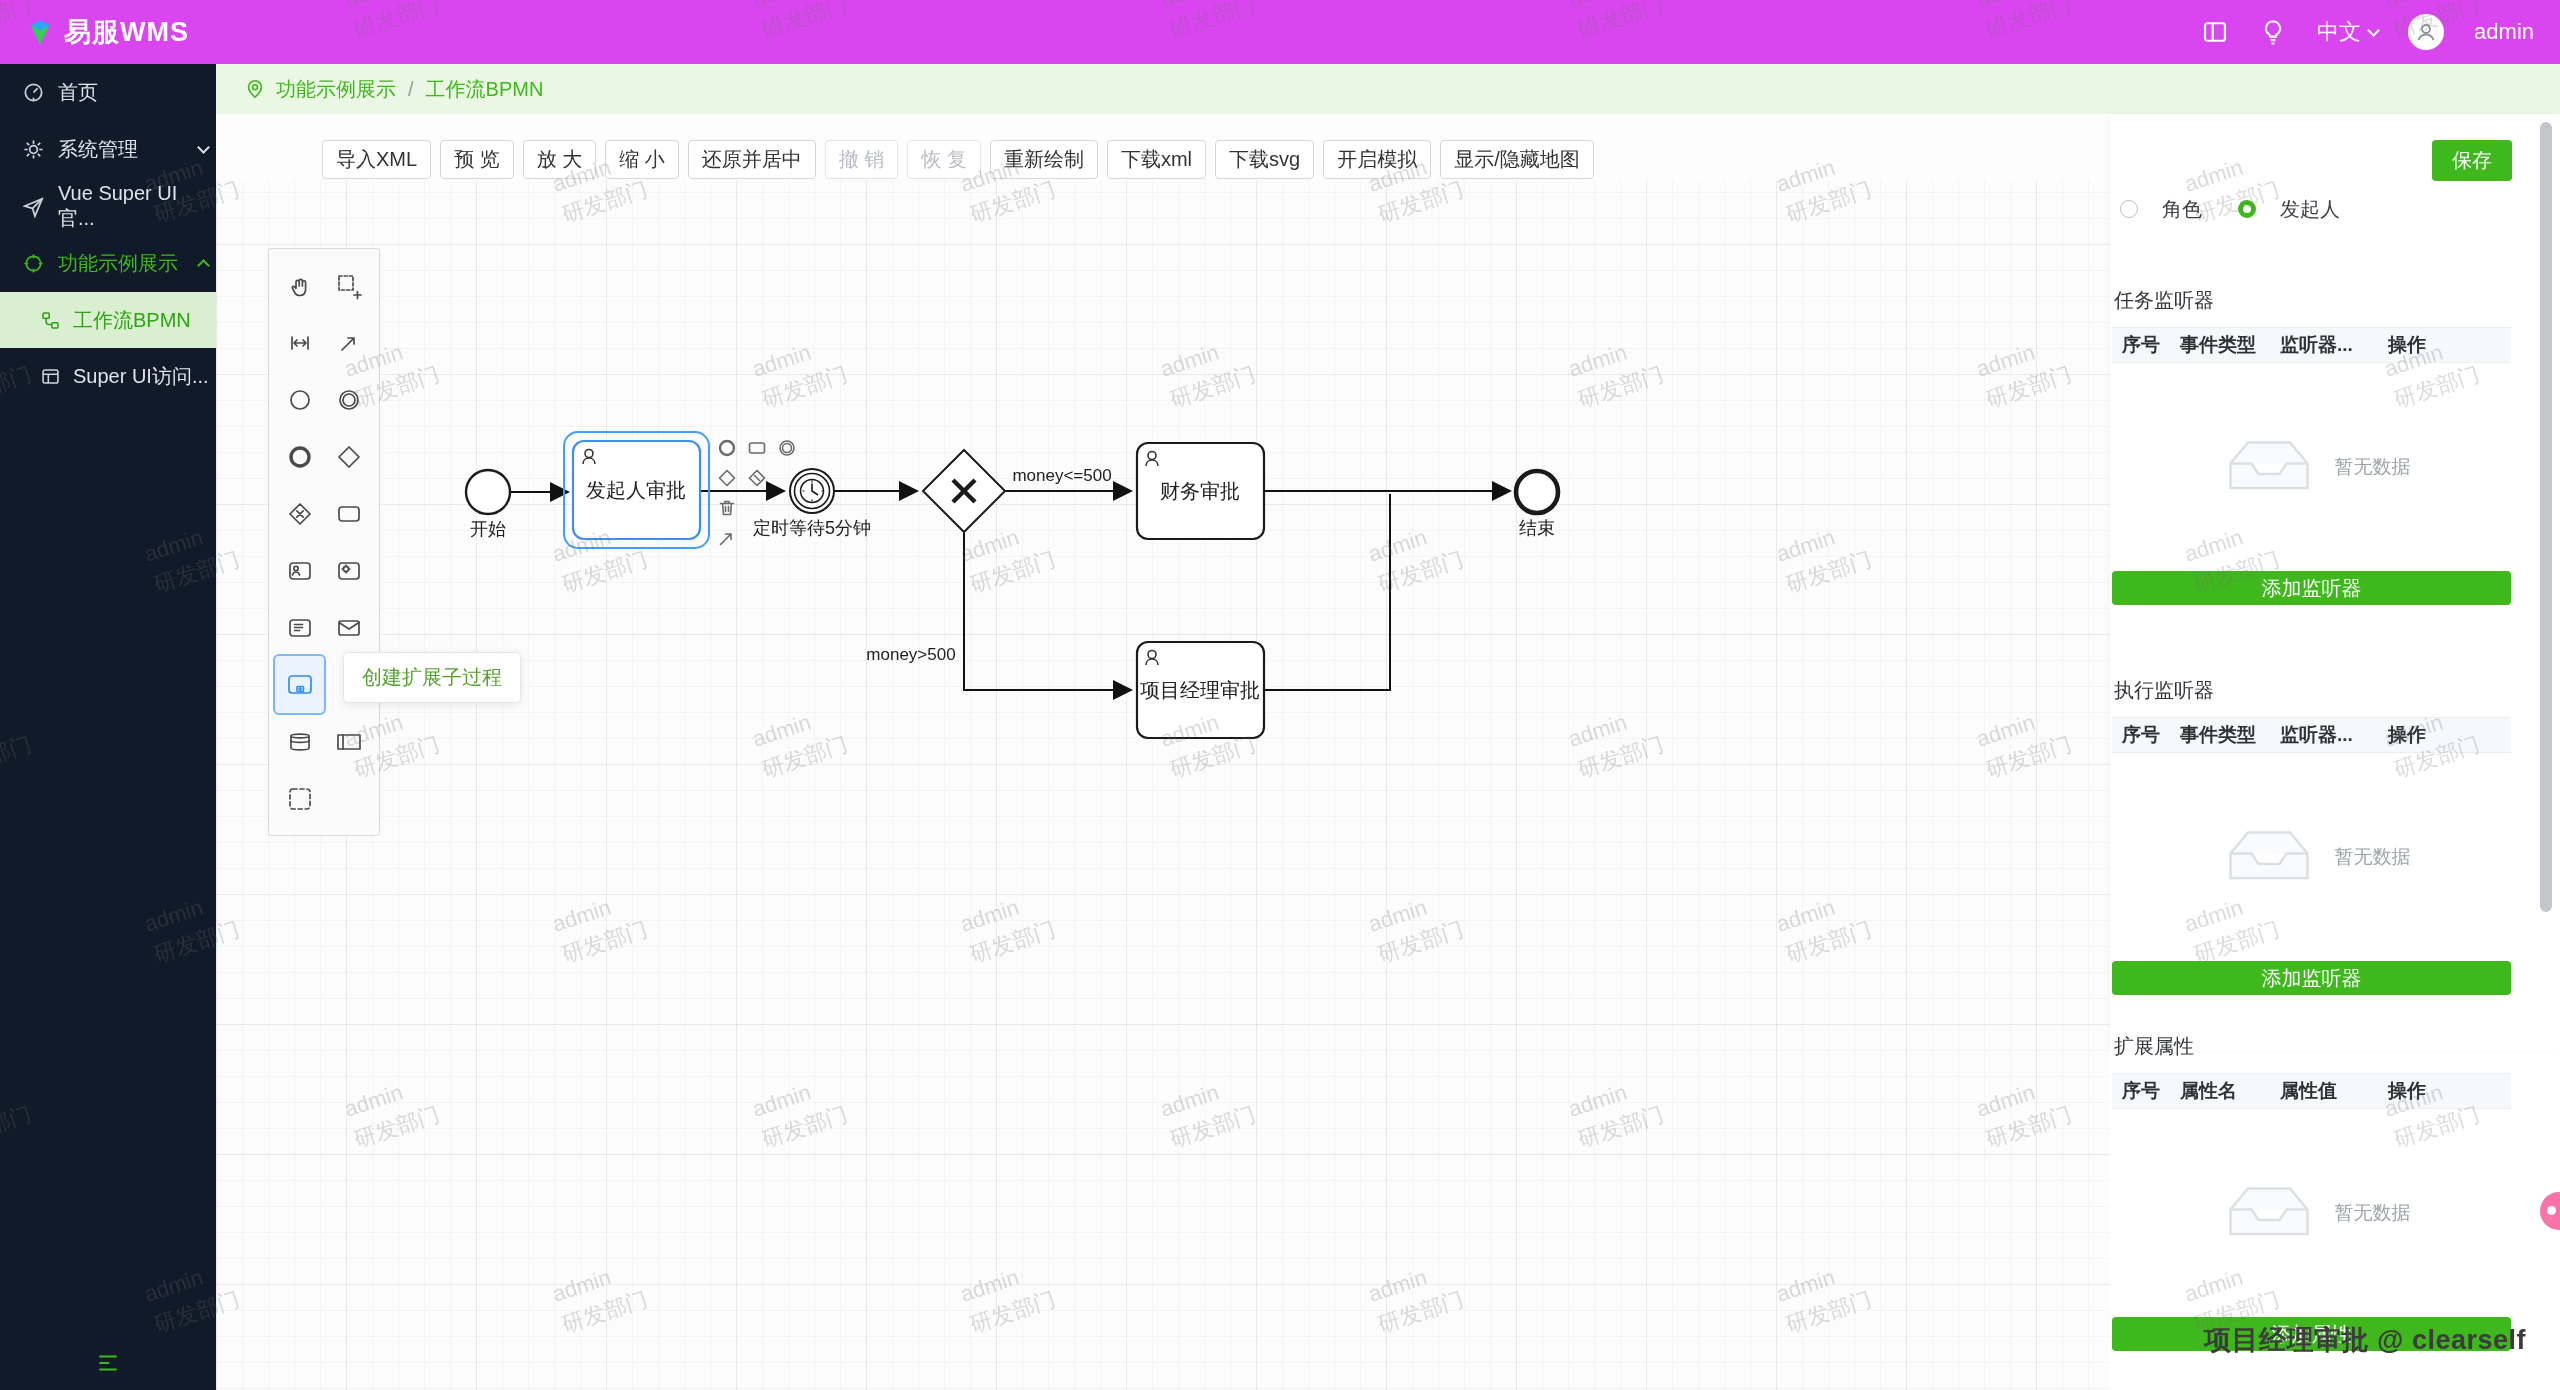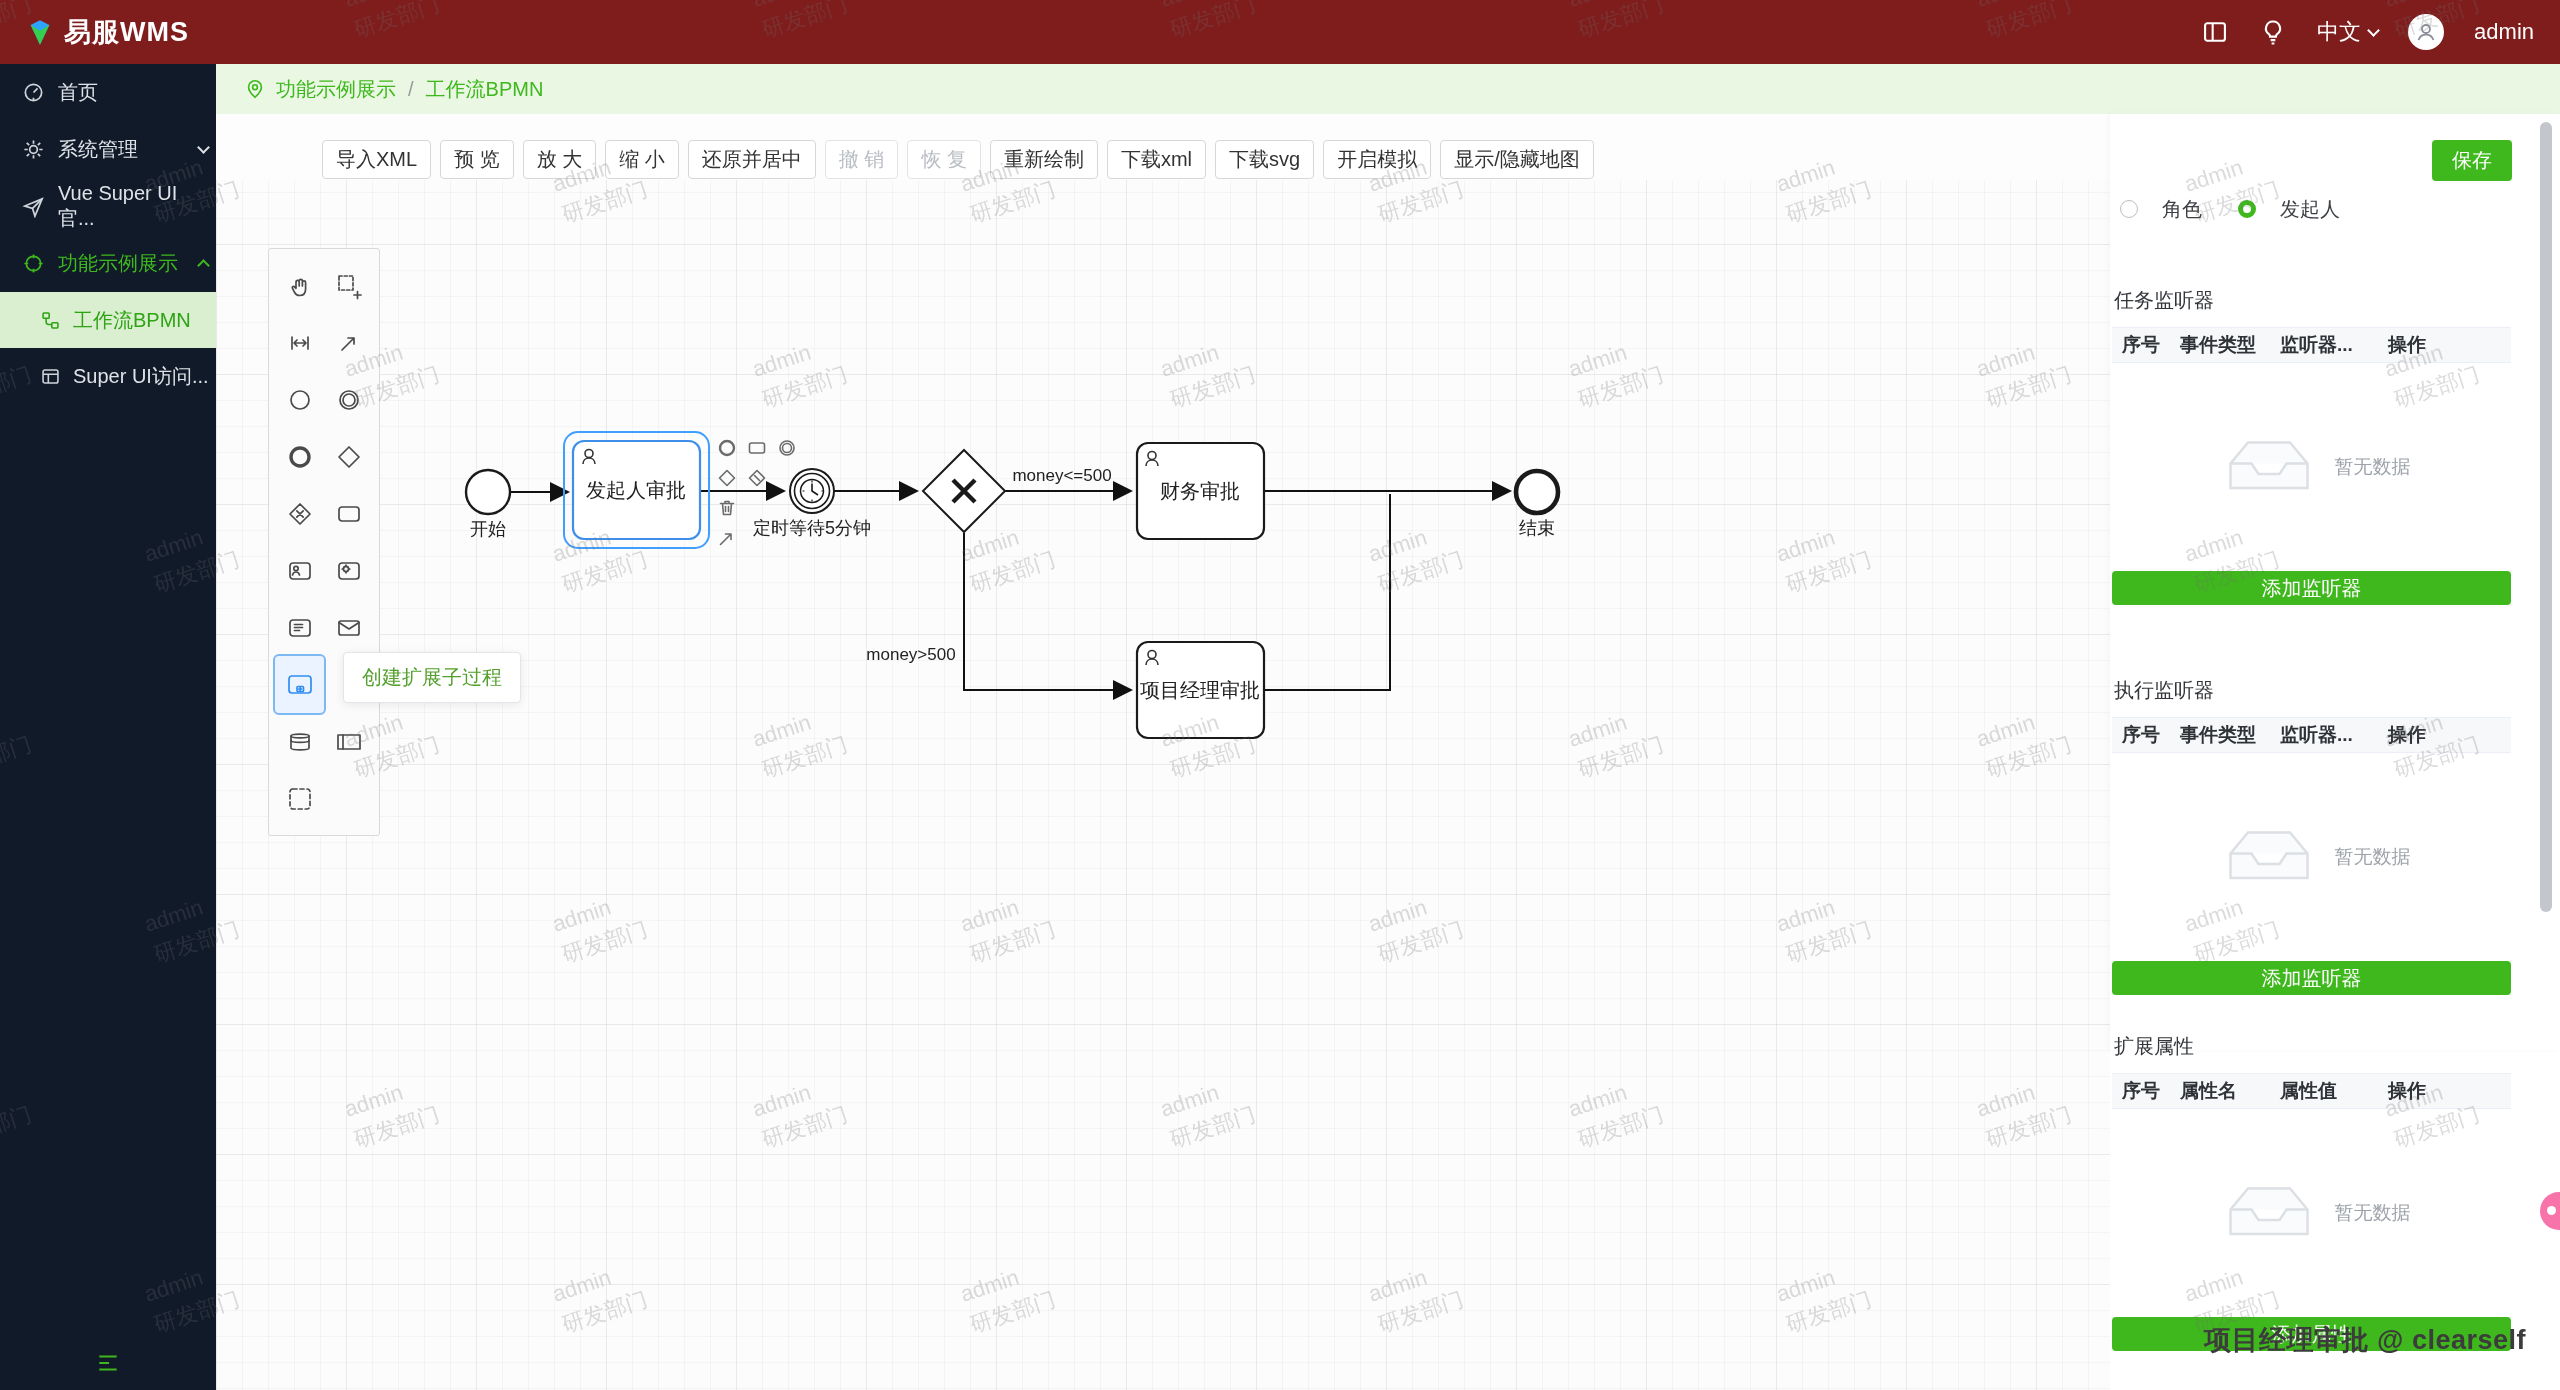--- a/index.html
+++ b/index.html
@@ -1,21 +1,21 @@
 <!DOCTYPE html>
 <html><head>
 <meta charset="utf-8">
 <style>
   *{margin:0;padding:0;box-sizing:border-box}
   html,body{width:2560px;height:1390px;overflow:hidden}
   body{position:relative;font-family:"Liberation Sans","DejaVu Sans",sans-serif;font-size:20px;color:#333;background:#fff}
   svg{display:block}
 
   
-  .header{position:absolute;left:0;top:0;width:2560px;height:64px;background:#7f1d1d;display:flex;align-items:center;padding:0 26px;color:#fff;z-index:10}
+  .header{position:absolute;left:0;top:0;width:2560px;height:64px;background:#d946ef;display:flex;align-items:center;padding:0 26px;color:#fff;z-index:10}
   .brand{display:flex;align-items:center;gap:10px}
   .brand .title{font-size:27px;font-weight:bold;letter-spacing:1px}
   .header-right{margin-left:auto;display:flex;align-items:center;gap:30px}
   .hicon{width:28px;height:28px;color:#fff;cursor:pointer}
   .lang{display:flex;align-items:center;gap:8px;font-size:22px;cursor:pointer}
   .chev{display:inline-block;width:9px;height:9px;border-right:2px solid currentColor;border-bottom:2px solid currentColor;transform:rotate(45deg);margin-top:-4px}
   .chev.up{transform:rotate(-135deg);margin-top:4px}
   .avatar{width:36px;height:36px;border-radius:50%;background:#fff;display:flex;align-items:center;justify-content:center;cursor:pointer}
   .username{font-size:22px;cursor:pointer}
 

